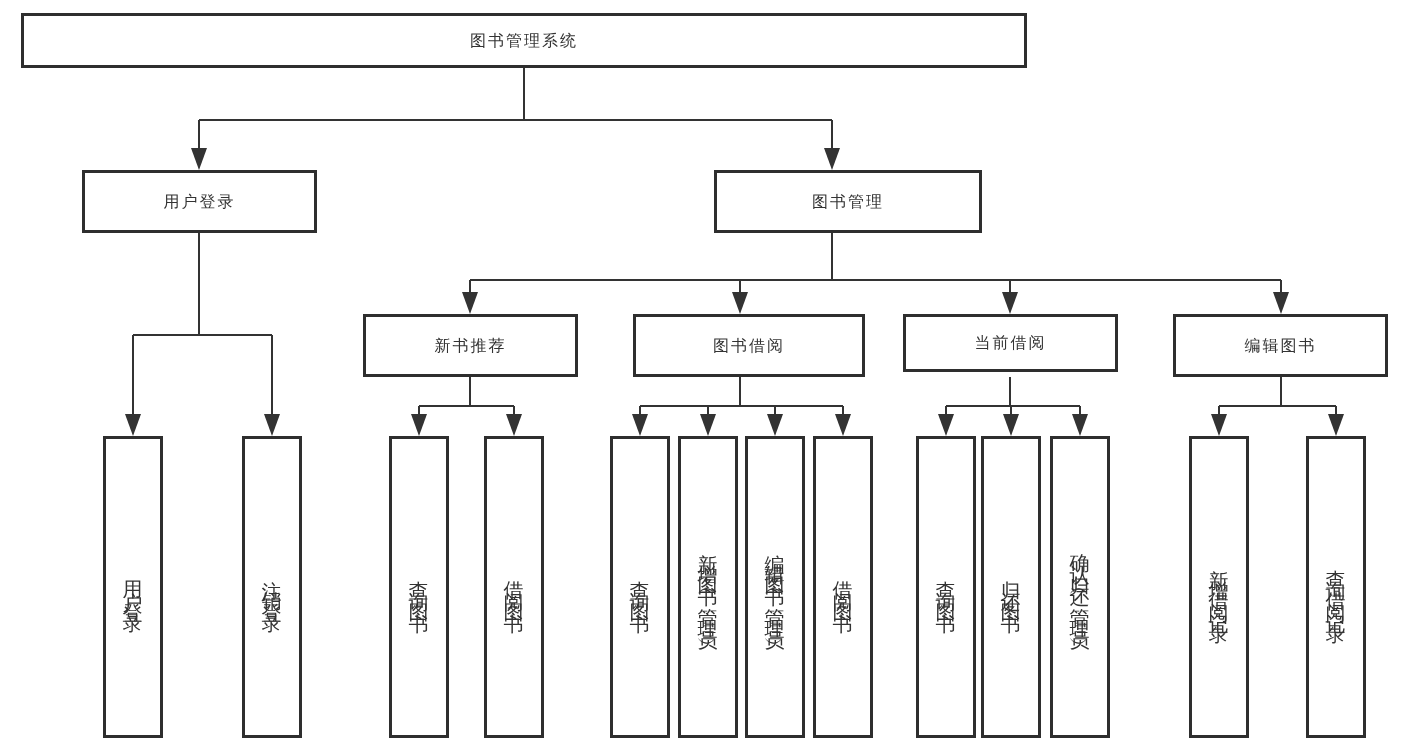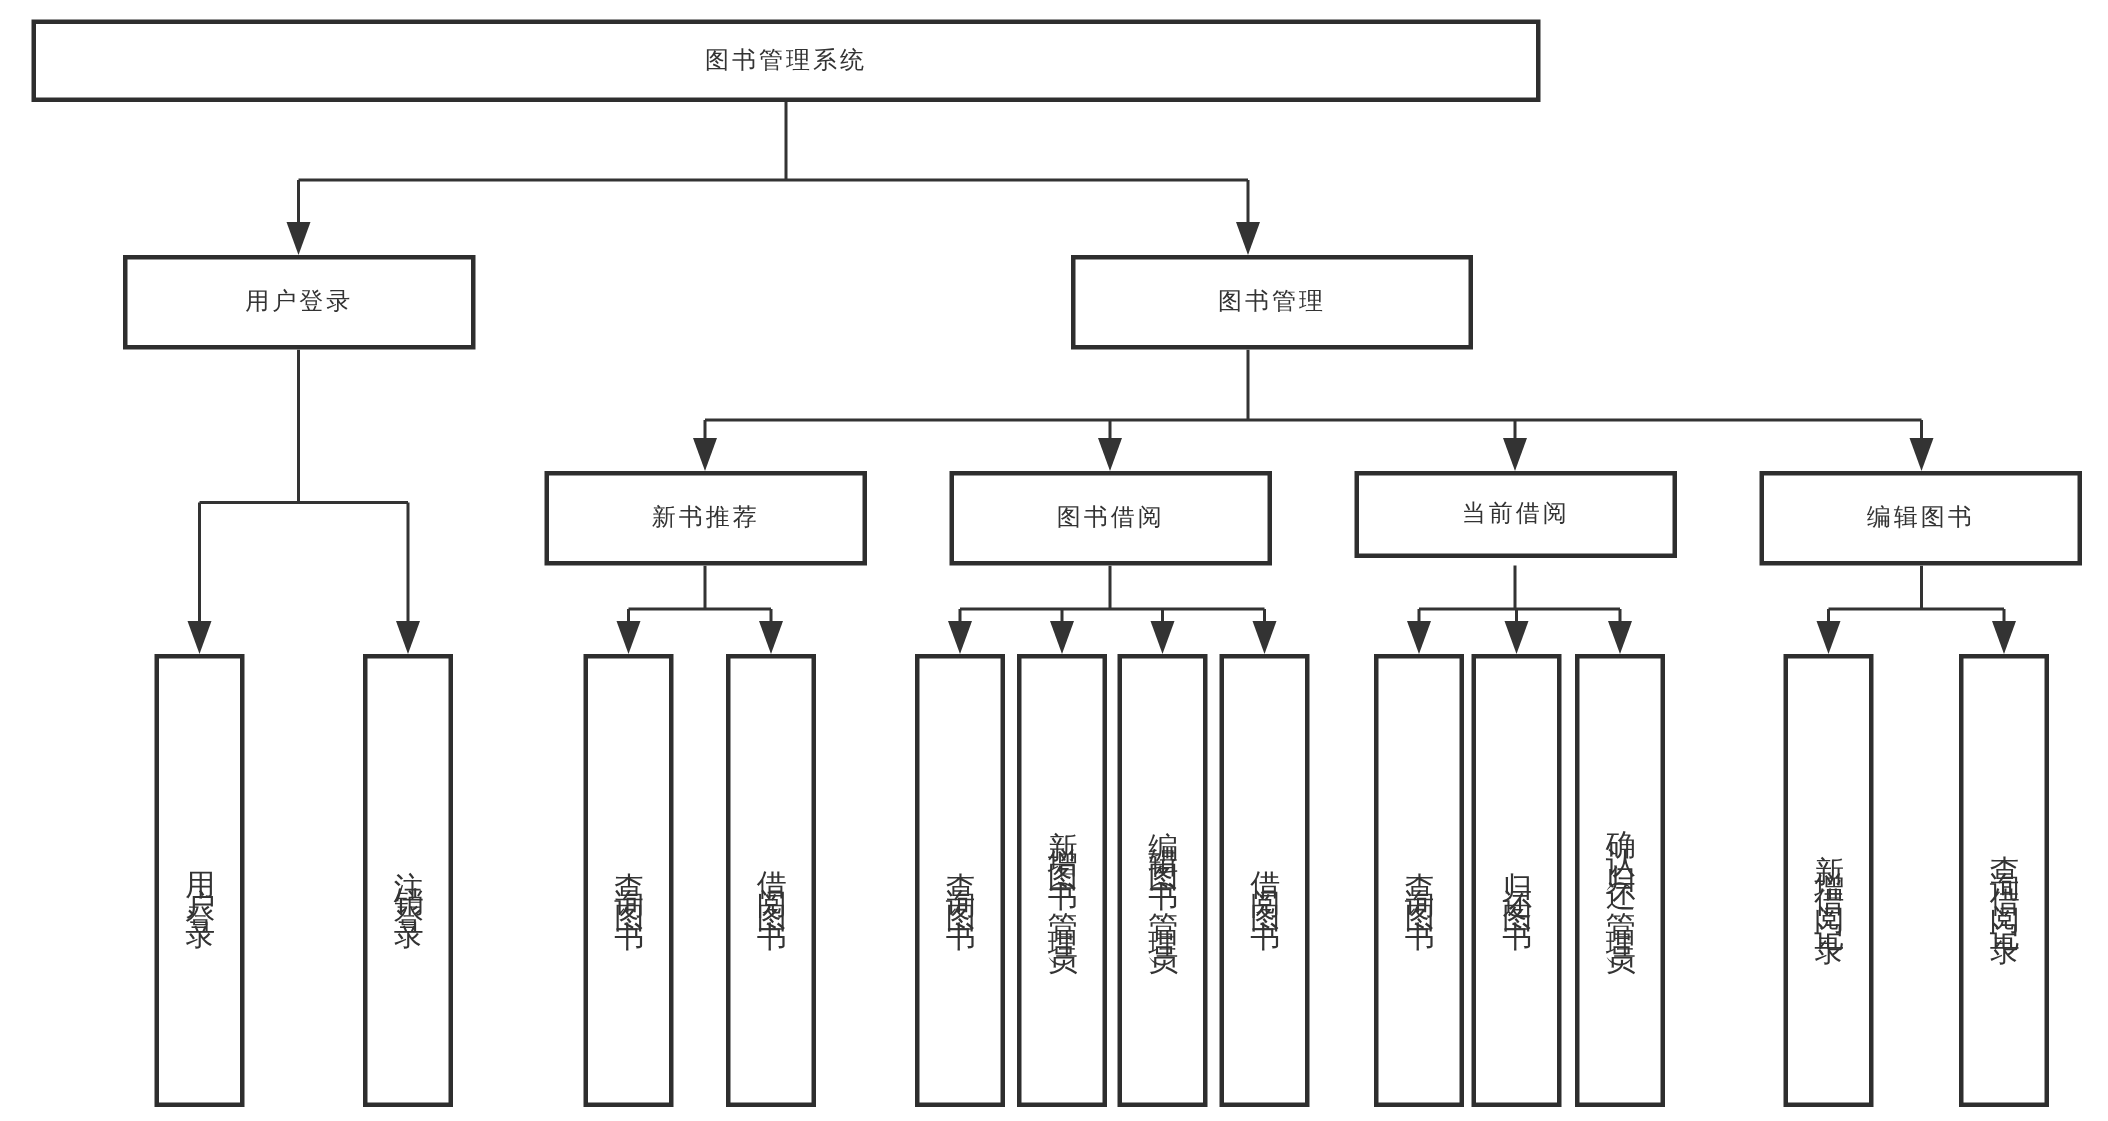--- a/index.html
+++ b/index.html
@@ -98,21 +98,21 @@
   <div class="node hbox" style="left:82px;top:170px;width:235px;height:63px">
     <span class="label">用户登录</span>
   </div>
   <div class="node hbox" style="left:714px;top:170px;width:268px;height:63px">
     <span class="label">图书管理</span>
   </div>
 
   <div class="node hbox" style="left:363px;top:314px;width:215px;height:63px">
     <span class="label">新书推荐</span>
   </div>
-  <div class="node hbox" style="left:633px;top:314px;width:215px;height:63px">
+  <div class="node hbox" style="left:633px;top:314px;width:232px;height:63px">
     <span class="label">图书借阅</span>
   </div>
   <div class="node hbox" style="left:903px;top:314px;width:215px;height:58px">
     <span class="label">当前借阅</span>
   </div>
   <div class="node hbox" style="left:1173px;top:314px;width:215px;height:63px">
     <span class="label">编辑图书</span>
   </div>
 
   <div class="node vbox" style="left:103px;top:436px;width:60px;height:302px">

